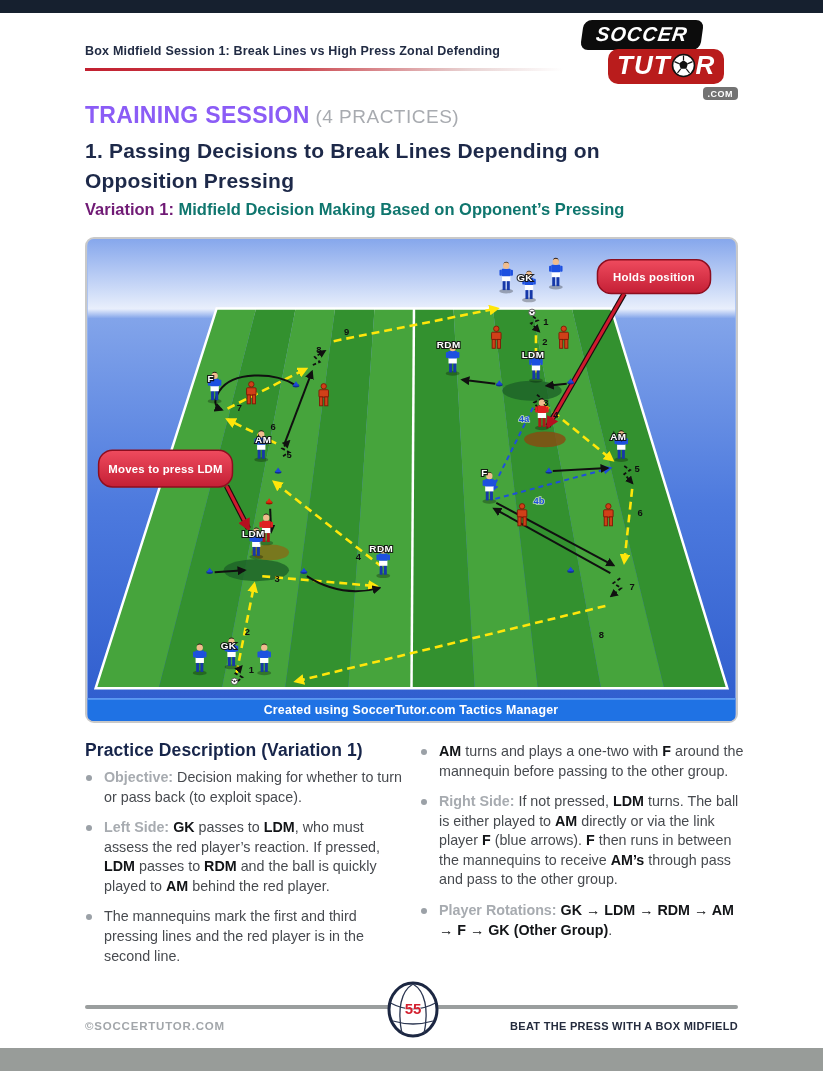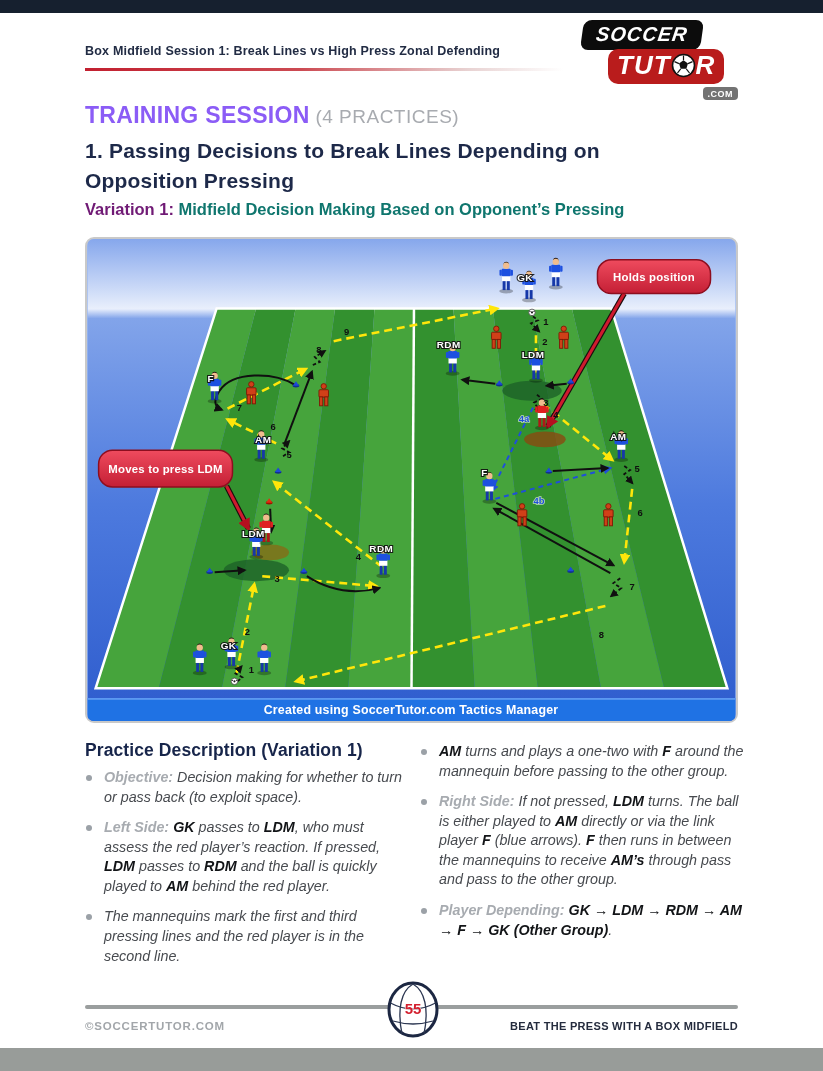--- a/index.html
+++ b/index.html
@@ -38,21 +38,21 @@
            paint-order:stroke;letter-spacing:.4px;}
   .lbl-num{font-size:9.5px;font-weight:bold;fill:#101010;}
   .lbl-alt{font-size:9.5px;font-weight:bold;fill:#1f4fd9;stroke:rgba(255,255,255,.65);stroke-width:1.6px;paint-order:stroke;}
   .cap-text{font-size:12.5px;font-weight:bold;fill:#ffffff;letter-spacing:.2px;}
   .callout-text{font-size:11.5px;font-weight:bold;fill:#ffffff;letter-spacing:.2px;}
 
   .desc-heading{position:absolute;left:85px;top:740px;font-size:17.5px;font-weight:bold;color:#17254a;letter-spacing:.1px;}
   .desc-col{position:absolute;width:324px;font-size:14.3px;line-height:1.37;color:#474a4f;}
   .desc-col.left{left:85px;top:768px;}
   .desc-col.right{left:420px;top:742px;}
-  .bullet{display:flex;margin-bottom:11px;font-style:italic;}
+  .bullet{display:flex;margin-bottom:11px;}
   .bullet .dot{flex:0 0 auto;width:6px;height:6px;border-radius:50%;background:#9ba1a7;margin:7px 12px 0 1px;}
   .bullet p{margin:0;}
   .bullet .lead{color:#a7abb0;font-weight:bold;margin-top:13px;}
   .bullet b{color:#121417;}
 
   .footer-rule{position:absolute;left:85px;top:1005px;width:653px;height:4px;background:#9a9e9e;border-radius:2px;}
   .page-ball{position:absolute;left:387px;top:981px;width:52px;height:57px;}
   .page-ball text{font-size:15px;font-weight:bold;fill:#d31f2e;stroke:#ffffff;stroke-width:.8px;paint-order:stroke;}
   .copyright{position:absolute;left:85px;top:1020px;font-size:11.5px;font-weight:bold;color:#a2a6aa;letter-spacing:.8px;}
   .book-title{position:absolute;right:85px;top:1020px;font-size:11px;font-weight:bold;color:#252c3e;letter-spacing:.3px;}
@@ -494,21 +494,21 @@
       <div class="bullet">
         <span class="dot"></span>
         <p><b>AM</b><span> turns and plays a one-two with </span><b>F</b><span> around the mannequin before passing to the other group.</span></p>
       </div>
       <div class="bullet">
         <span class="dot"></span>
         <p><span class="lead">Right Side:</span><span> If not pressed, </span><b>LDM</b><span> turns. The ball is either played to </span><b>AM</b><span> directly or via the link player </span><b>F</b><span> (blue arrows). </span><b>F</b><span> then runs in between the mannequins to receive </span><b>AM’s</b><span> through pass and pass to the other group.</span></p>
       </div>
       <div class="bullet">
         <span class="dot"></span>
-        <p><span class="lead">Player Depending:</span><span> </span><b>GK → LDM → RDM → AM → F → GK (Other Group)</b><span>.</span></p>
+        <p><span class="lead">Player Rotations:</span><span> </span><b>GK → LDM → RDM → AM → F → GK (Other Group)</b><span>.</span></p>
       </div>
     </div>
 
   <div class="footer-rule"></div>
   <svg class="page-ball" viewBox="0 0 52 57">
     <ellipse cx="26" cy="28.5" rx="24" ry="26.5" fill="#ffffff" stroke="#1c2742" stroke-width="3"></ellipse>
     <g fill="none" stroke="#2a3550" stroke-width="1.3">
       <path d="M26,3 C14,10 10,28 15,53"></path>
       <path d="M26,3 C38,10 42,28 37,53"></path>
       <path d="M3.5,22 Q26,34 48.5,22"></path>

